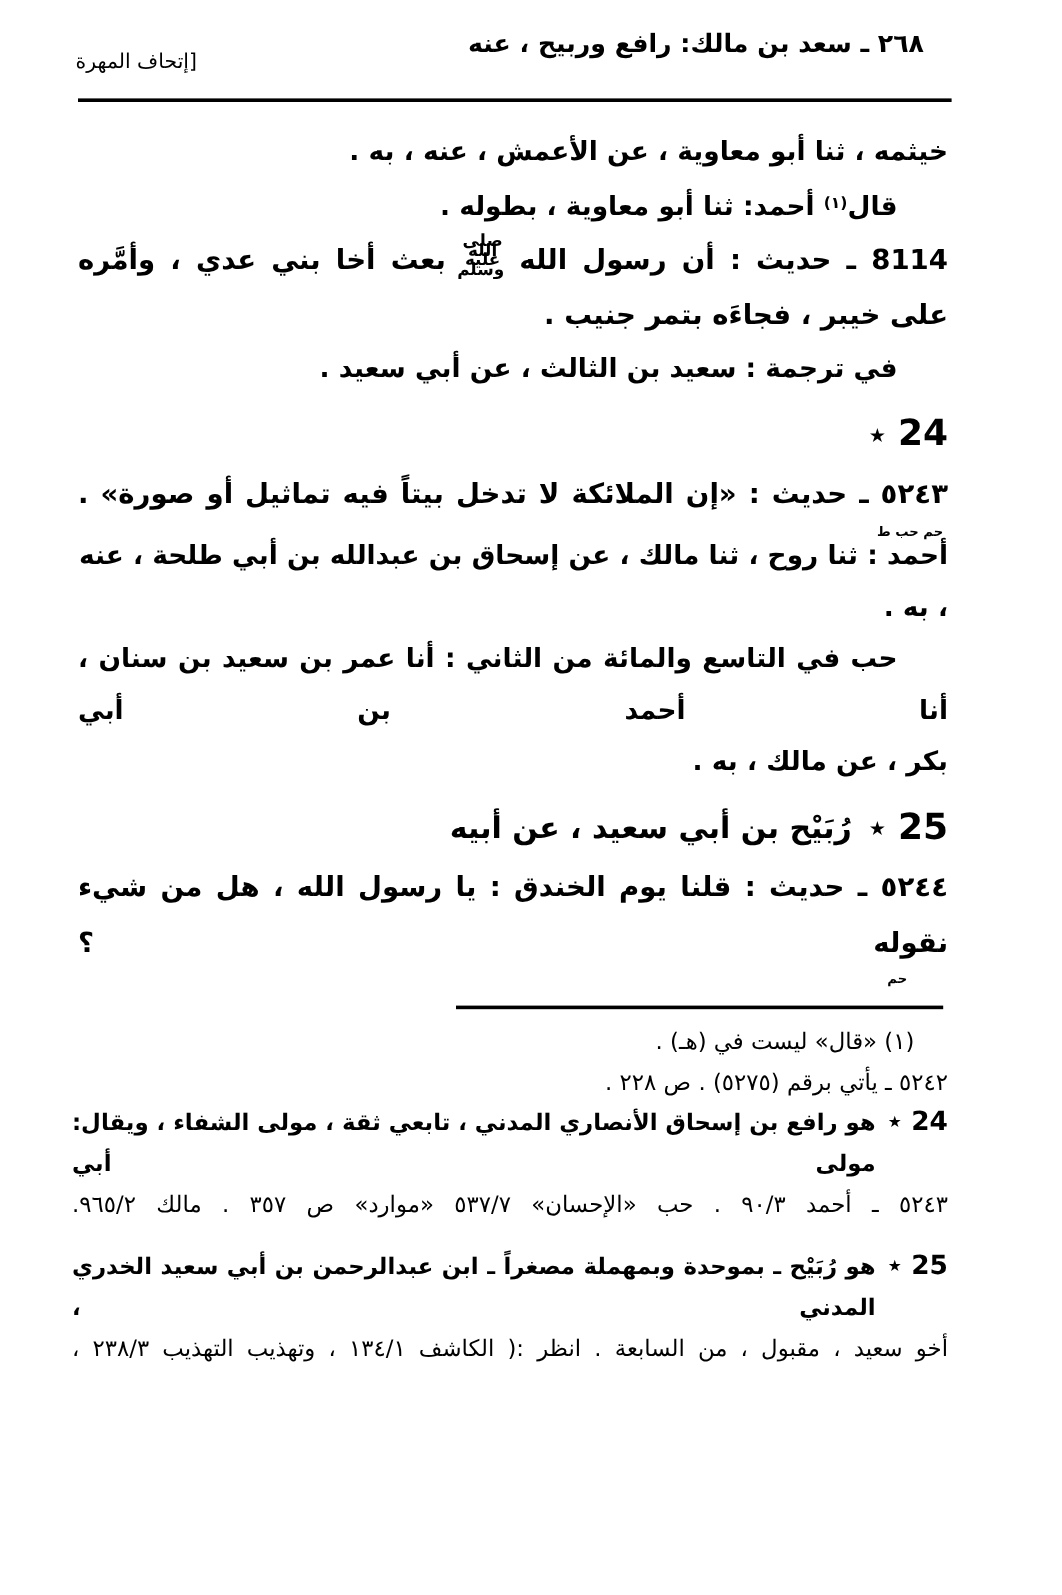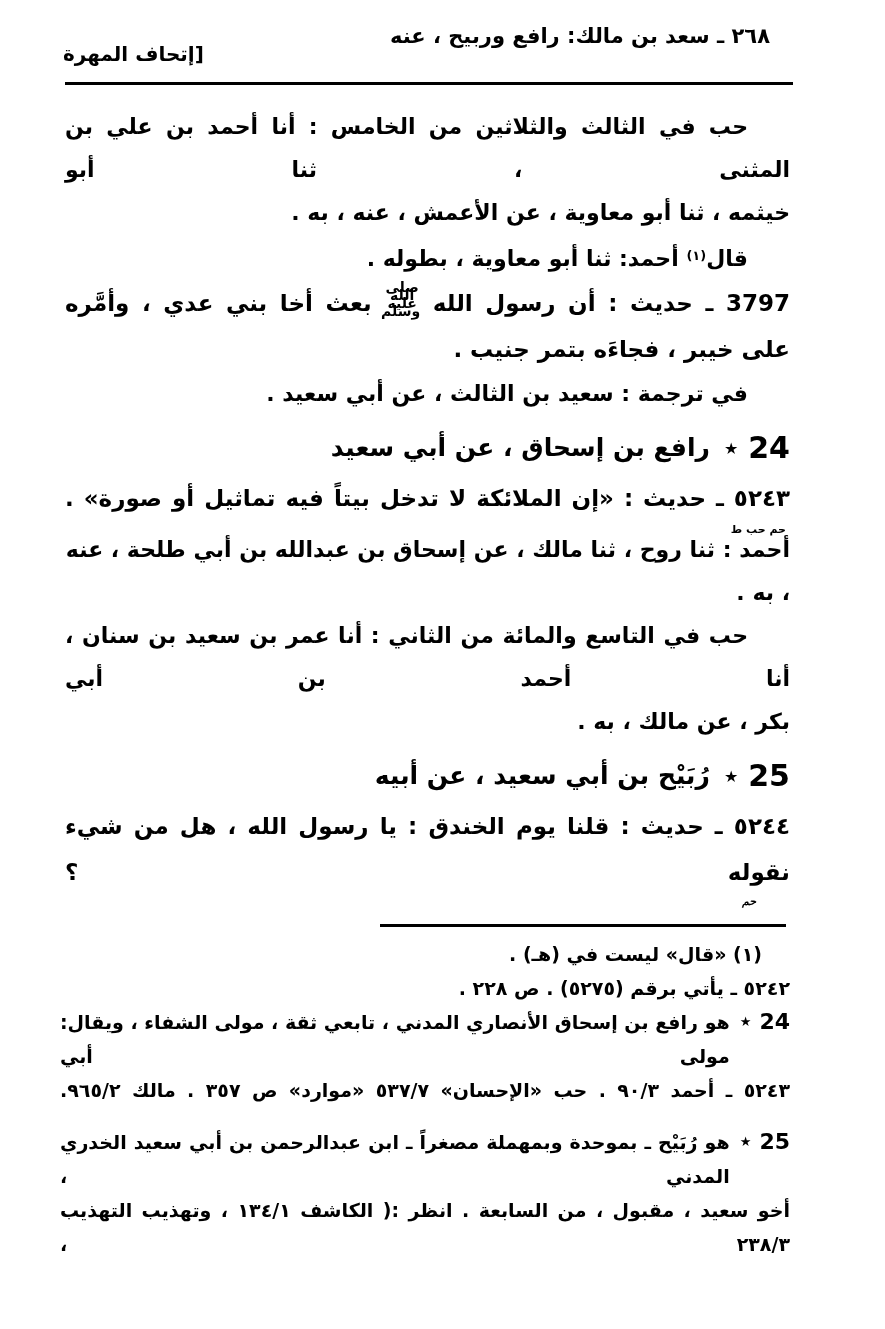--- a/index.html
+++ b/index.html
@@ -9,21 +9,21 @@
     margin:0 auto;
     background:#ffffff;
     color:#000;
     font-family:"DejaVu Sans", sans-serif;
     direction:rtl;
     overflow:hidden;
   }
   
   .hdr { position:relative; height:72px; }
   .hdr-title { position:absolute; right:115px; top:24px; font-size:21px; font-weight:700; white-space:nowrap; }
-  .hdr-book  { position:absolute; left:63px;  top:42px; font-size:20px; font-weight:700; white-space:nowrap; }
+  .hdr-book  { position:absolute; left:63px;  top:42px; font-size:17px; font-weight:400; white-space:nowrap; }
   .top-rule    { height:3px; background:#000; margin:10px 92px 0 65px; }
 
   
   .main { padding:20px 95px 0 65px; }
   .line { margin:0; font-size:22px; font-weight:700; line-height:43px; text-align:right; }
   .hadith { font-size:23px; line-height:46px; }
   .j   { text-align:justify; text-align-last:justify; text-justify:inter-word; }
   .ind { text-indent:42px; }
   sup.fnref { font-size:13px; font-weight:700; vertical-align:6px; }
 
@@ -32,60 +32,58 @@
     font-size:14px; line-height:8px; font-weight:700;
     text-align:center; vertical-align:-5px;
   }
 
   .entry { display:flex; align-items:center; margin:10px 0 4px; font-weight:700; }
   .entry .num  { font-size:30px; line-height:46px; }
   .entry .star { font-size:16px; margin:0 10px 0 14px; }
   .entry .ename{ font-size:25px; line-height:46px; }
 
   .srcmark { font-size:11px; font-weight:700; line-height:13px; margin:2px 4px -8px 0; text-align:right; }
-  .srcmark.m2 { margin:0 34px 13px 0;font-style:italic; }
+  .srcmark.m2 { margin:0 34px 13px 0; }
 
   
   .fn-sep { width:406px; height:3px; background:#000; margin:16px 4px 10px 0; }
   .fns { padding:0 95px 0 60px; }
-  .fn { margin:0; font-size:19px; font-weight:700; line-height:34px; text-align:right; }
+  .fn { margin:0; font-size:19px; font-weight:400; line-height:34px; text-align:right; }
   .fn.ind1 { text-indent:28px; }
   .fnentry { display:flex; align-items:flex-start; margin:0; }
   .fnentry.gap { margin-top:18px; }
   .fnentry .num  { font-size:22px; font-weight:700; line-height:34px; }
   .fnentry .star { font-size:13px; font-weight:700; line-height:34px; margin:0 8px 0 10px; }
   .fnentry .ftxt { flex:1; font-size:19px; font-weight:700; line-height:34px;
                    text-align:justify; text-align-last:justify; }
 </style>
 </head>
 <body>
 
 <div class="page">
 
   <header class="hdr">
     <span class="hdr-title">٢٦٨ ـ سعد بن مالك: رافع وربيح ، عنه</span>
     <span class="hdr-book">[إتحاف المهرة</span>
   </header>
   <div class="top-rule"></div>
 
   <main class="main">
-    <p class="line j ind">حب في الثالث والثلاثين من الخامس : أنا أحمد بن علي بن المثنى ، ثنا أبو</p>
     <p class="line">خيثمه ، ثنا أبو معاوية ، عن الأعمش ، عنه ، به .</p>
 
     <p class="line ind"><span>قال</span><sup class="fnref">(١)</sup><span> أحمد: ثنا أبو معاوية ، بطوله .</span></p>
 
-    <p class="line hadith j"><span>3797 ـ حديث : أن رسول الله</span> <span class="saw">صلى الله عليه وسلم</span> <span>بعث أخا بني عدي ، وأمَّره</span></p>
+    <p class="line hadith j"><span>8114 ـ حديث : أن رسول الله</span> <span class="saw">صلى الله عليه وسلم</span> <span>بعث أخا بني عدي ، وأمَّره</span></p>
     <p class="line hadith">على خيبر ، فجاءَه بتمر جنيب .</p>
 
     <p class="line ind">في ترجمة : سعيد بن الثالث ، عن أبي سعيد .</p>
 
     <h2 class="entry">
       <span class="num">24</span>
       <span class="star">★</span>
-      <span class="ename">رافع بن إسحاق ، عن أبي سعيد</span>
     </h2>
 
     <p class="line hadith j">٥٢٤٣ ـ حديث : «إن الملائكة لا تدخل بيتاً فيه تماثيل أو صورة» .</p>
     <div class="srcmark">حم حب ط</div>
     <p class="line">أحمد : ثنا روح ، ثنا مالك ، عن إسحاق بن عبدالله بن أبي طلحة ، عنه ، به .</p>
 
     <p class="line j ind">حب في التاسع والمائة من الثاني : أنا عمر بن سعيد بن سنان ، أنا أحمد بن أبي</p>
     <p class="line">بكر ، عن مالك ، به .</p>
 
 

